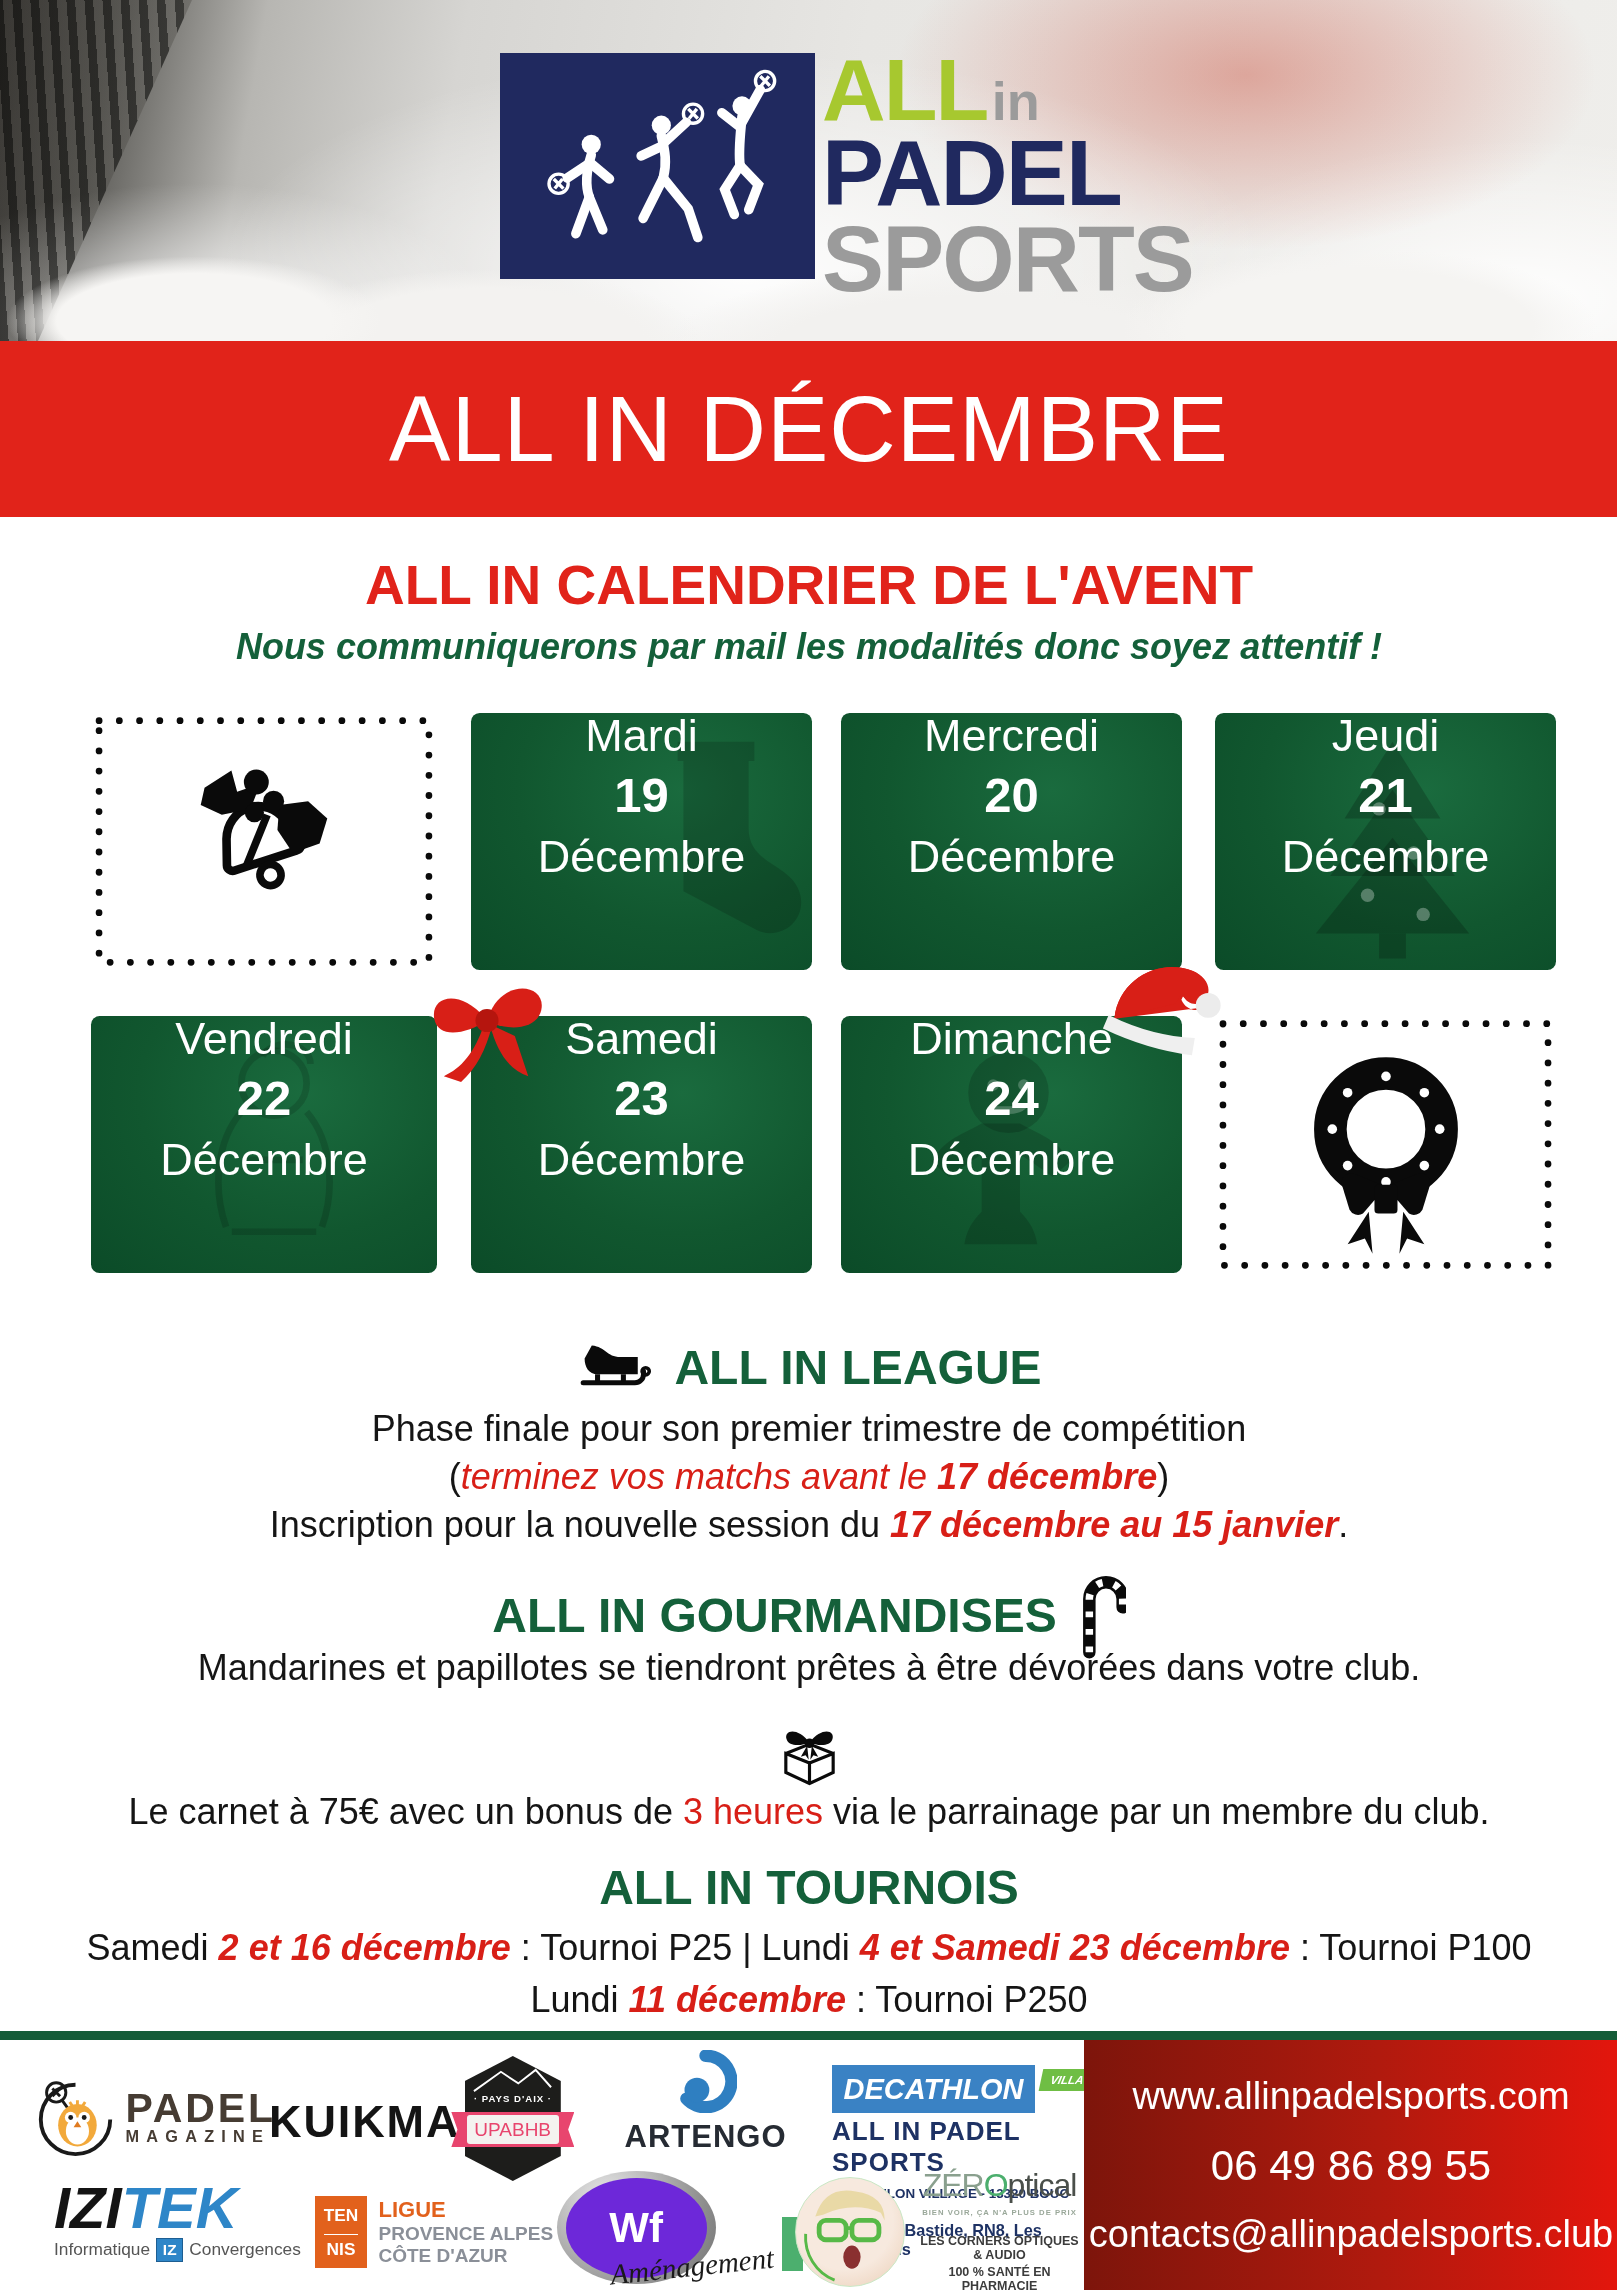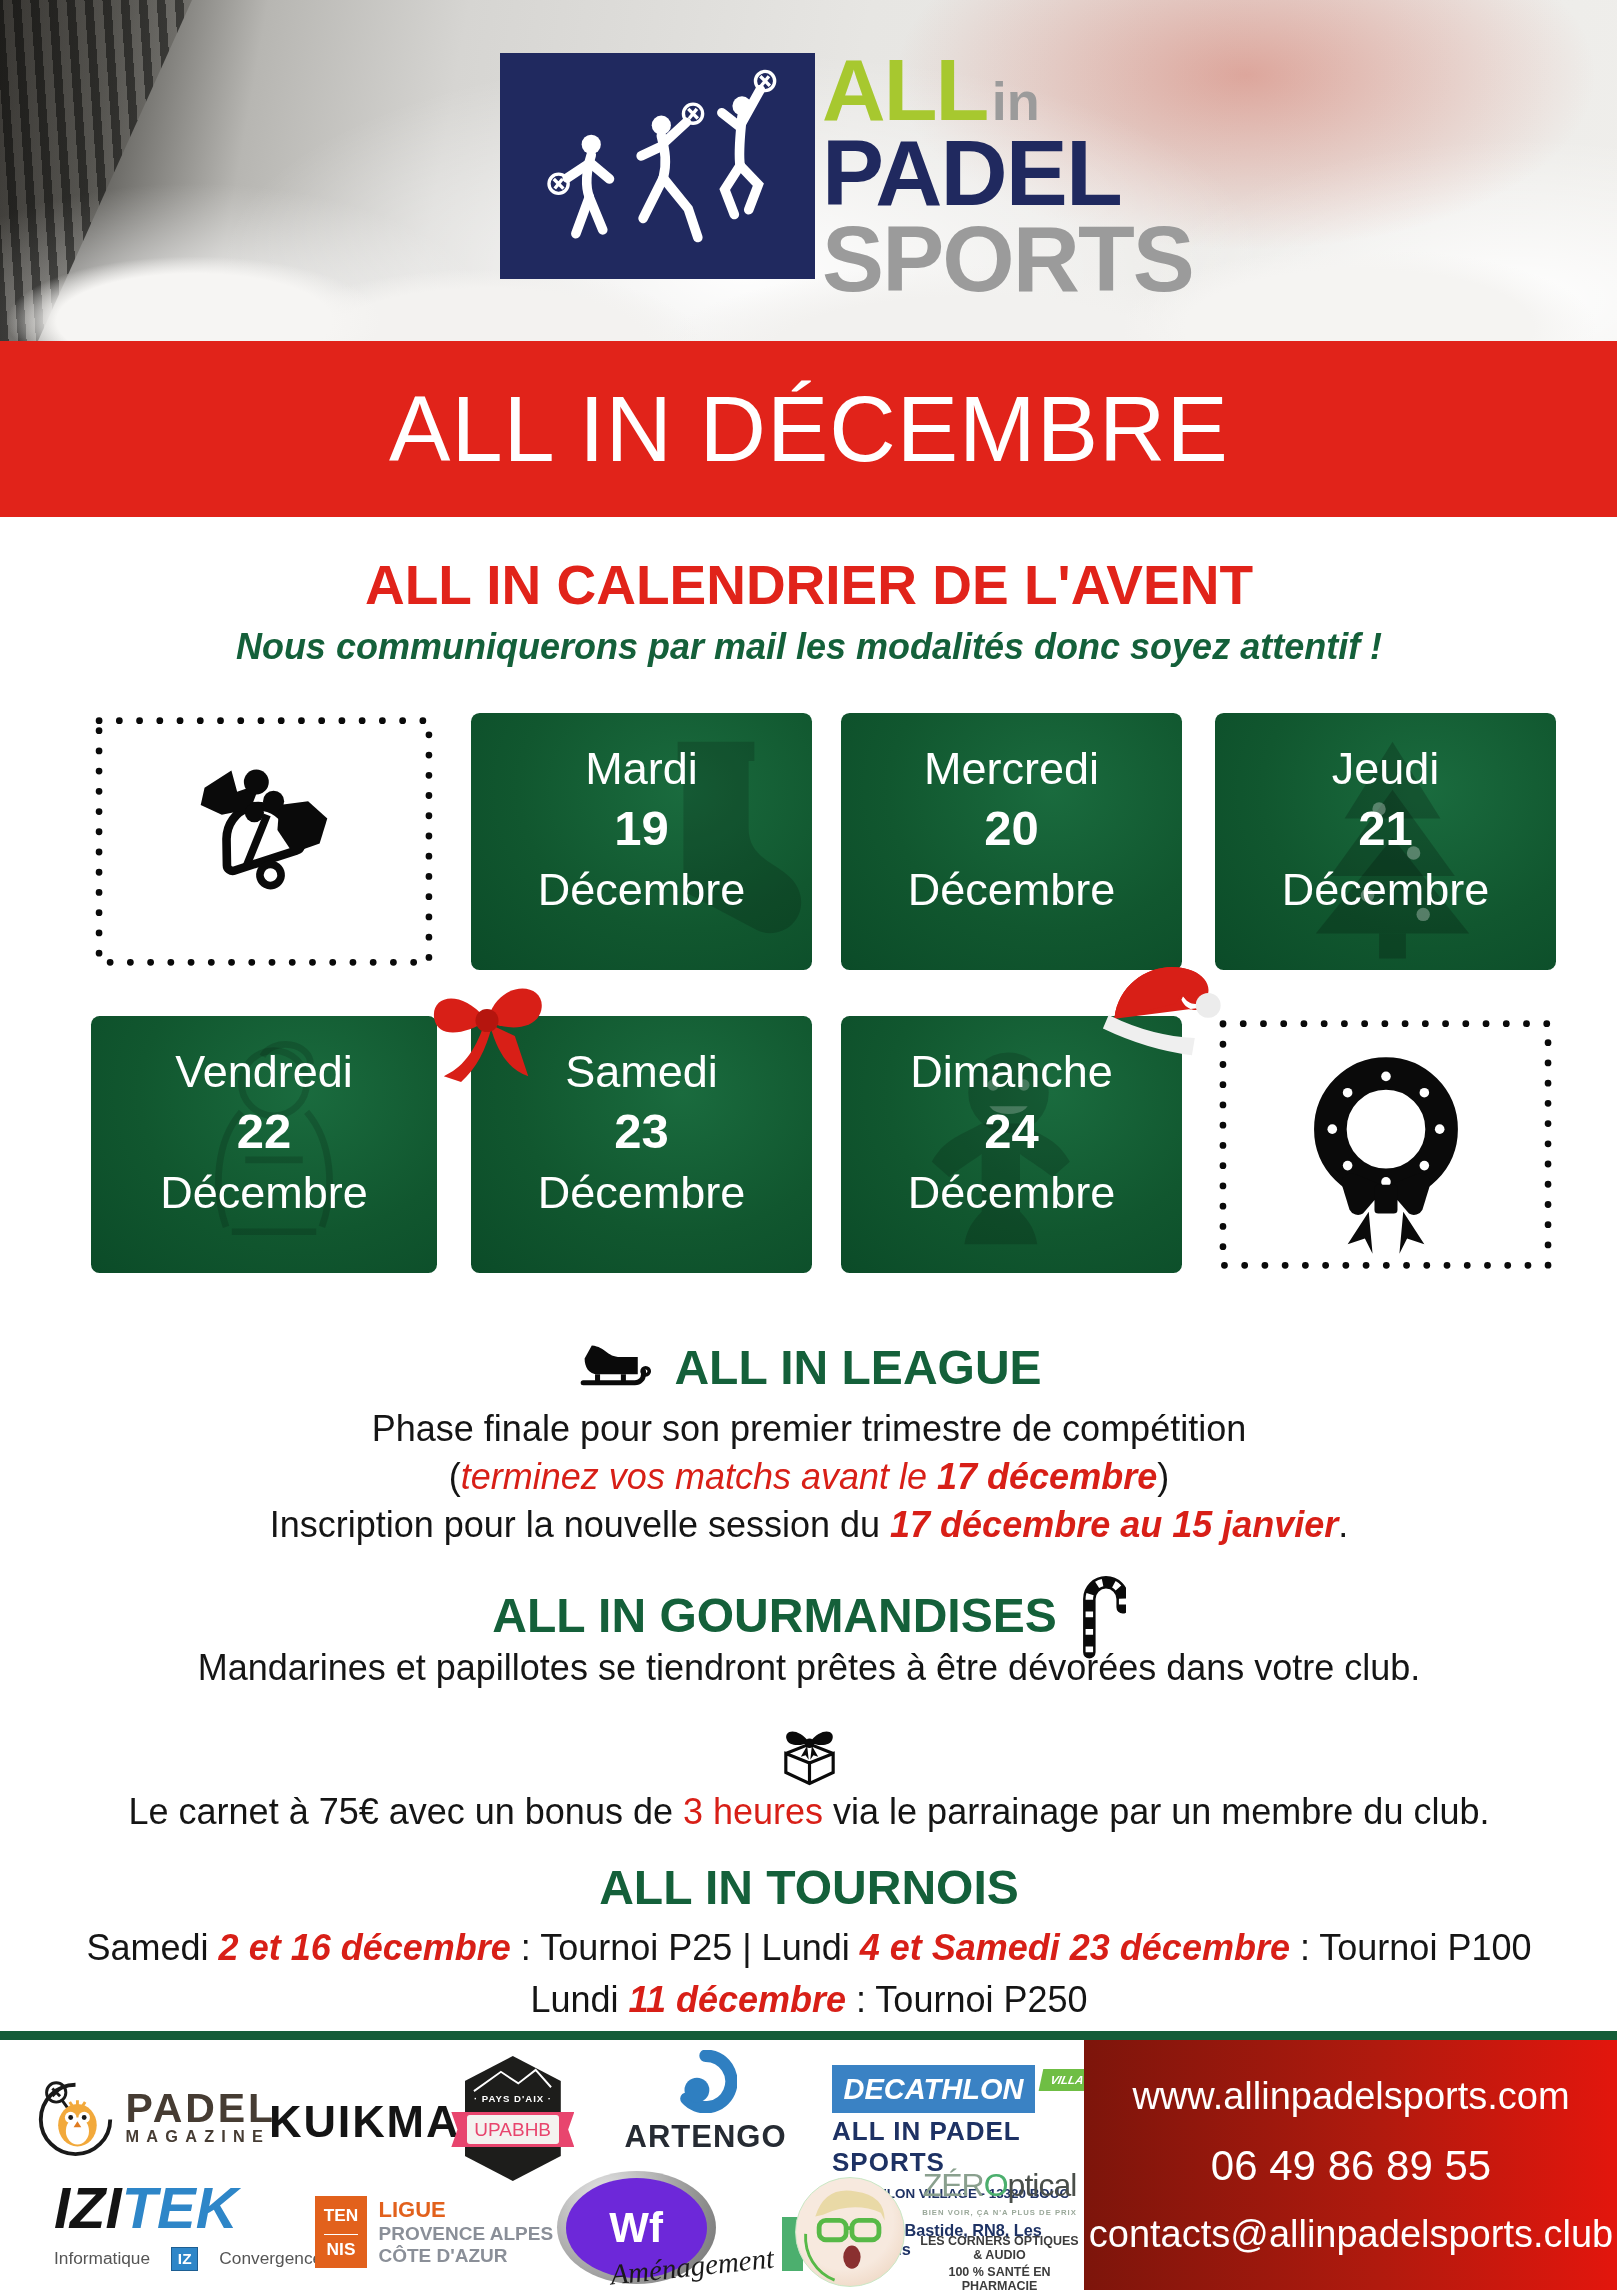--- a/index.html
+++ b/index.html
@@ -42,21 +42,21 @@
   .advent-title{left:0;top:553px;width:1618px;text-align:center;color:#e1231a;
     font-size:55px;font-weight:700;}
   .advent-subtitle{left:0;top:626px;width:1618px;text-align:center;color:#14603a;
     font-size:36px;font-weight:700;font-style:italic;}
 
   .cell{width:341px;height:257px;border-radius:8.6px;}
   .cell.greenc{background:radial-gradient(ellipse at 62% 30%, #1a6b3e 0%, #11572f 55%, #0b4b28 100%);
     color:#fff;text-align:center;overflow:hidden;}
   .cell.dottedc{background:#fff;}
   .dots-svg{position:absolute;left:0;top:0;}
-  .cell-inner{position:relative;padding-top:33px;}
+  .cell-inner{position:relative;}
   .wk{font-size:45px;font-weight:400;line-height:1.0;margin-bottom:13.4px;}
   .dn{font-size:49px;font-weight:700;line-height:1.0;margin-bottom:13.4px;}
   .mo{font-size:45px;font-weight:400;line-height:1.0;}
   .motif{position:absolute;right:0;top:0;}
 
   
   .sec-head{left:0;width:1618px;display:flex;align-items:center;justify-content:center;gap:19px;}
   .sec-head .t{color:#14603a;font-size:48px;font-weight:700;letter-spacing:0px;}
   .body-line{left:0;width:1618px;text-align:center;color:#151515;font-size:36px;font-weight:400;}
   .red-it{color:#d81f17;font-style:italic;}
@@ -94,21 +94,21 @@
   .dec-blue{background:#3a82c4;color:#fff;font-style:italic;font-weight:700;font-size:29px;
     padding:7.7px 11.5px;letter-spacing:0px;}
   .dec-green{background:#6fbe44;color:#fff;font-style:italic;font-weight:700;font-size:11.5px;
     padding:4.8px 9.6px;transform:skewX(-12deg);margin-top:3.8px;}
   .dec-l1{color:#1e3264;font-size:26px;font-weight:700;margin-top:3px;letter-spacing:1px;}
   .dec-l2{color:#1e3264;font-size:13.4px;font-weight:700;margin-top:7.7px;}
   .dec-l3{color:#1e3264;font-size:16.3px;font-weight:700;margin-top:4.8px;}
   .izitek{left:54px;top:2179px;width:250px;}
   .izi-main{font-size:58px;font-weight:800;font-style:italic;line-height:1;}
   .izi-b{color:#141414;}.izi-t{color:#2e86c8;}
-  .izi-sub{display:flex;align-items:center;gap:21px;margin-top:10px;color:#555;font-size:17.3px;}
+  .izi-sub{display:flex;align-items:center;gap:6px;margin-top:1px;color:#555;font-size:17.3px;}
   .izi-box{background:#2e86c8;color:#fff;font-weight:700;font-size:15.4px;padding:1.9px 5.8px;border:1.9px solid #1d5e92;}
   .ligue{left:315px;top:2196px;display:flex;gap:11.5px;align-items:center;}
   .ligue-box{background:#e2611c;width:52px;padding:7.7px 0;text-align:center;color:#fff;
     font-weight:800;font-size:17.3px;line-height:1.3;}
   .ligue-ten{border-bottom:1.9px solid #fff;display:inline-block;padding-bottom:8px;margin-bottom:2.9px;}
   .ligue-l1{color:#e2611c;font-size:22px;font-weight:800;}
   .ligue-l2,.ligue-l3{color:#8a8f98;font-size:19px;font-weight:700;}
   .wf{left:557px;top:2171px;width:211px;height:115px;}
   .wf-oval{position:absolute;left:0;top:0;width:159px;height:113px;border-radius:50%;
     background:radial-gradient(circle at 30% 25%, #e8e8e8, #9a9a9a 60%, #6e6e6e);}

